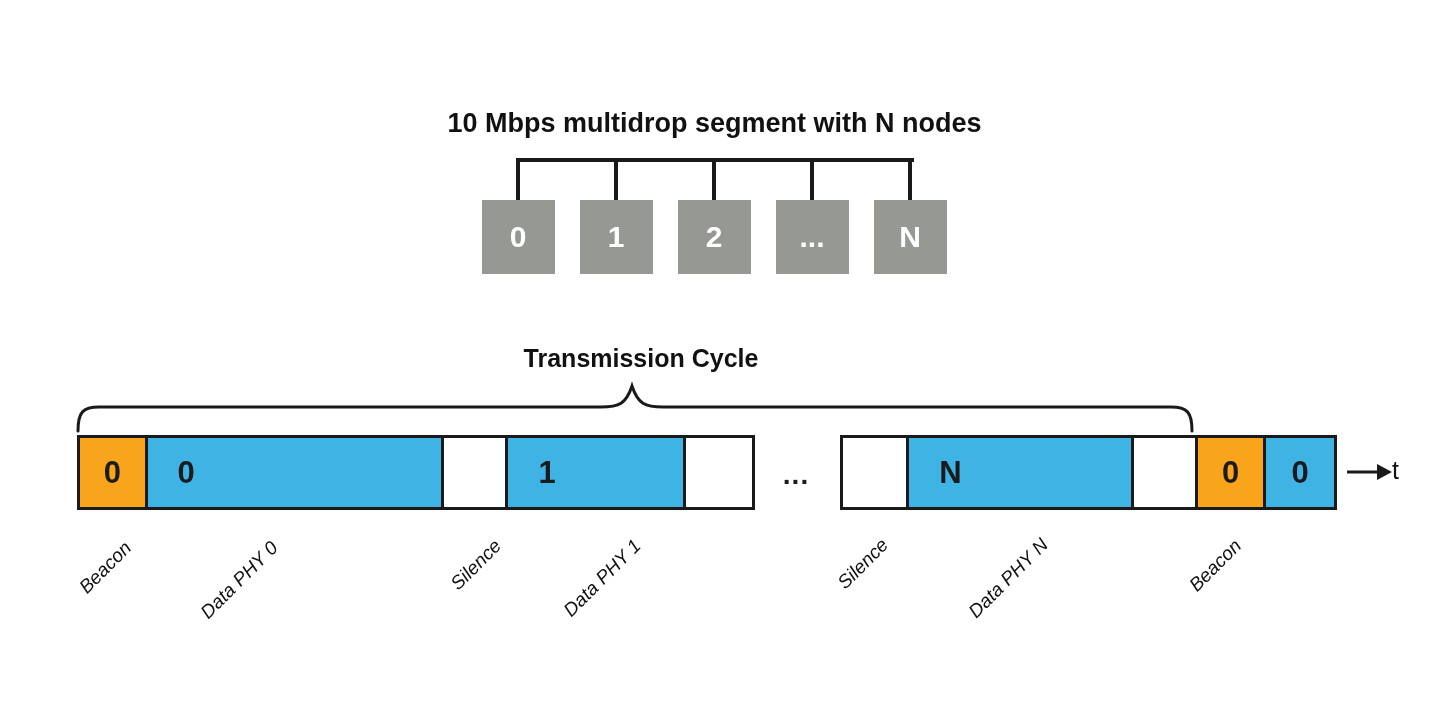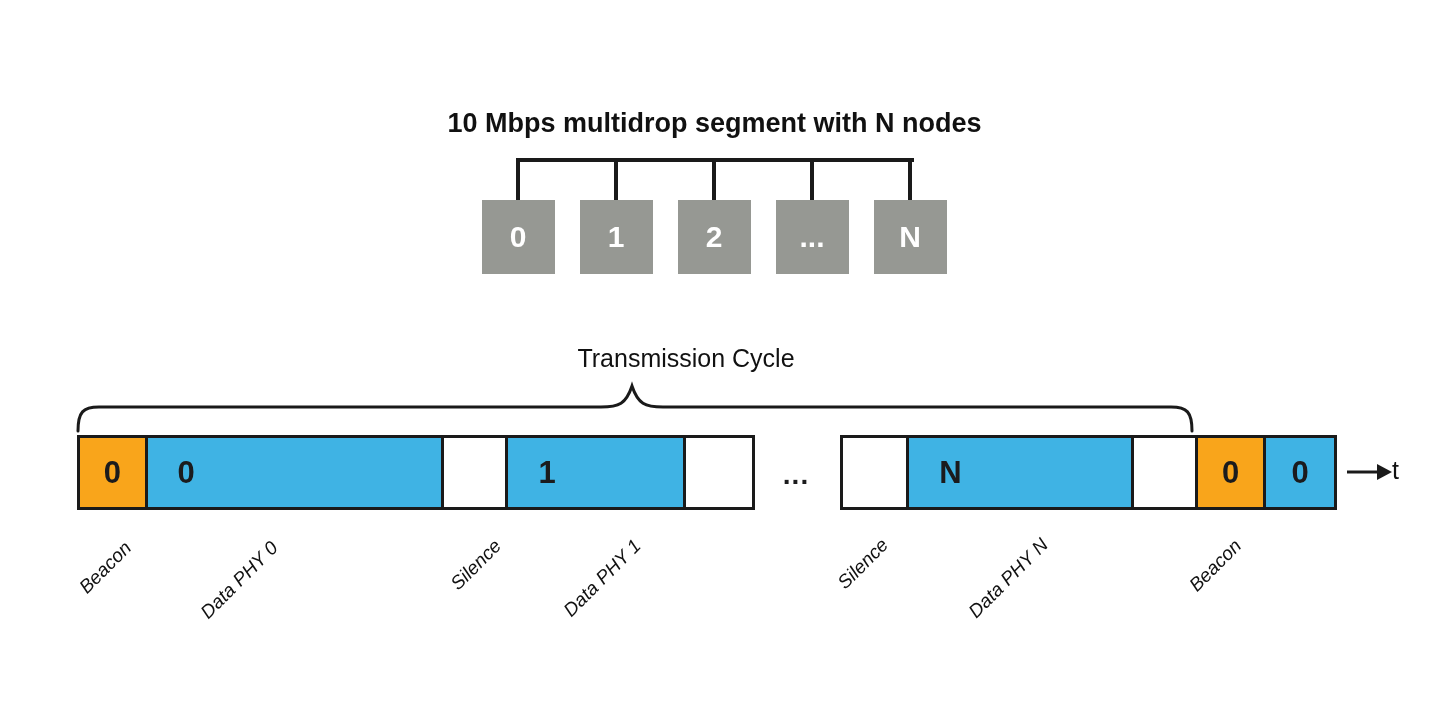--- a/index.html
+++ b/index.html
@@ -16,21 +16,21 @@
   .busline { position:absolute; top:158px; height:4px; background:var(--line); }
   .dropline { position:absolute; top:158px; width:4px; height:44px; background:var(--line); }
   .node-box {
     position:absolute; top:200px; width:73px; height:74px; background:var(--gray);
     display:flex; align-items:center; justify-content:center;
     color:#fff; font-size:30px; font-weight:bold;
   }
   
   .cycle-label {
     position:absolute; left:641px; top:344px; transform:translateX(-50%);
-    font-size:25px; font-weight:normal; color:#111; white-space:nowrap;margin-left:45px;
+    font-size:25px; font-weight:bold; color:#111; white-space:nowrap;
   }
   svg.overlay { position:absolute; left:0; top:0; pointer-events:none; }
   .bar {
     position:absolute; top:435px; height:75px; display:flex;
     border:3px solid var(--line); box-sizing:border-box; background:#fff;
   }
   #bar-left  { left:77px;  width:678px; }
   #bar-right { left:840px; width:497px; }
   .seg {
     box-sizing:border-box; border-right:3px solid var(--line);

